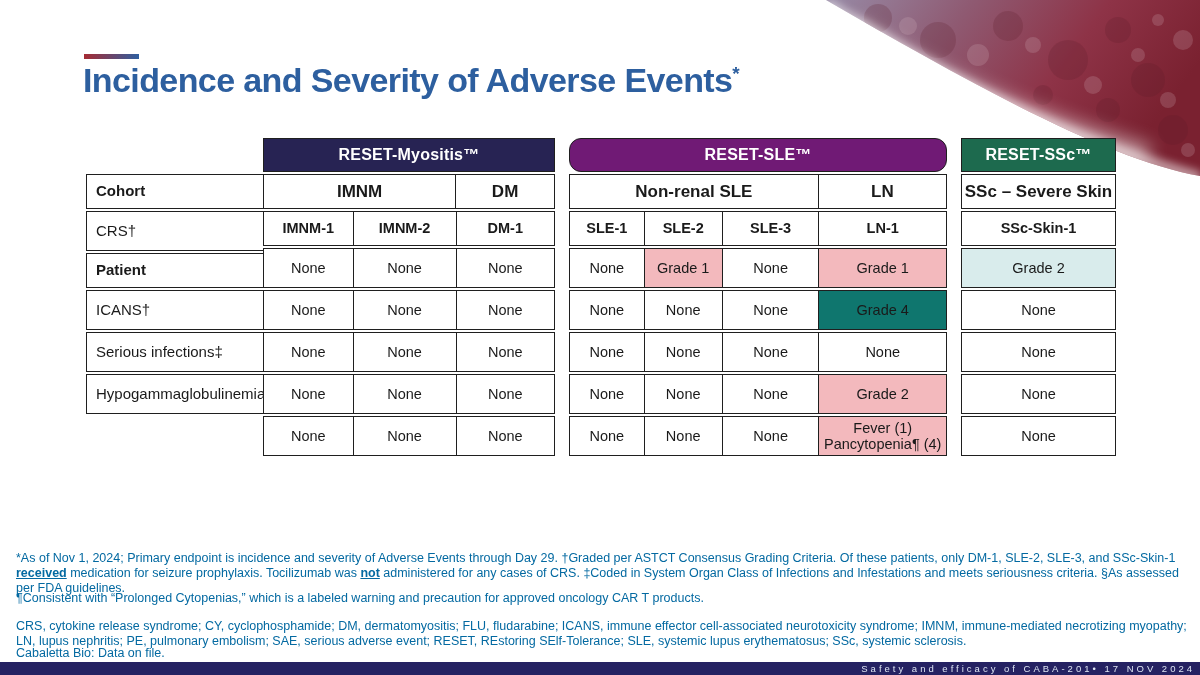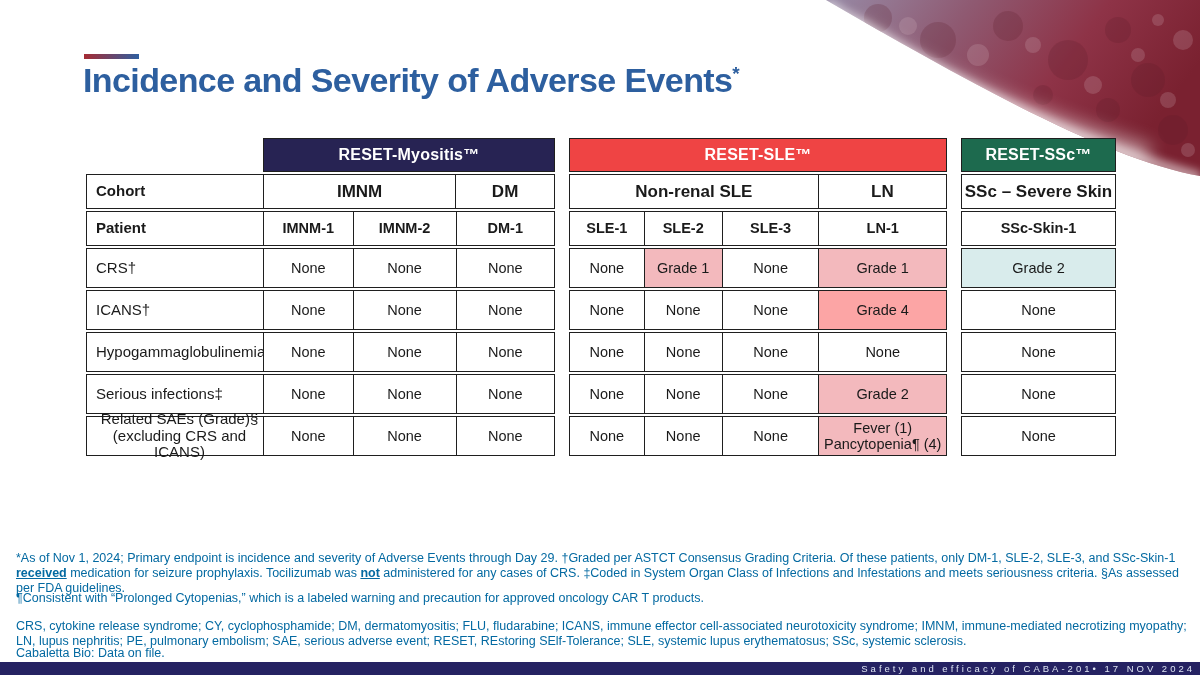--- a/index.html
+++ b/index.html
@@ -102,38 +102,34 @@
 
 <div class="title-dash"></div>
 <h1 class="page-title"><span>Incidence and Severity of Adverse Events</span><sup>*</sup></h1>
 
 <div class="table-wrap">
     <div class="group labels">
       <div class="hdr-spacer"></div>
       <div class="row h35">
         <div class="cell bold big label-cell">Cohort</div>
       </div>
+      <div class="row h40">
+        <div class="cell label-cell">CRS†</div>
+      </div>
       <div class="row h35">
         <div class="cell bold big label-cell">Patient</div>
       </div>
       <div class="row h40">
-        <div class="cell label-cell">CRS†</div>
-      </div>
-      <div class="row h40">
         <div class="cell label-cell">ICANS†</div>
       </div>
       <div class="row h40">
+        <div class="cell label-cell">Serious infections‡</div>
+      </div>
+      <div class="row h40">
         <div class="cell label-cell">Hypogammaglobulinemia</div>
-      </div>
-      <div class="row h40">
-        <div class="cell label-cell">Serious infections‡</div>
-      </div>
-      <div class="row h40">
-        <div class="cell label-cell">Related SAEs (Grade)§
-(excluding CRS and ICANS)</div>
       </div>
     </div>
     <div class="group myositis">
       <div class="hdr" style="background: rgb(39, 35, 83);">RESET-Myositis™</div>
       <div class="row h35">
         <div class="cell bold big" style="flex: 2.15 1 0%;">IMNM</div>
         <div class="cell bold big" style="flex: 1.1 1 0%;">DM</div>
       </div>
       <div class="row h35">
         <div class="cell bold" style="flex: 1 1 0%;">IMNM-1</div>
@@ -160,42 +156,42 @@
         <div class="cell" style="flex: 1.15 1 0%;">None</div>
         <div class="cell" style="flex: 1.1 1 0%;">None</div>
       </div>
       <div class="row h40">
         <div class="cell" style="flex: 1 1 0%;">None</div>
         <div class="cell" style="flex: 1.15 1 0%;">None</div>
         <div class="cell" style="flex: 1.1 1 0%;">None</div>
       </div>
     </div>
     <div class="group sle">
-      <div class="hdr" style="background: #ef4444;">RESET-SLE™</div>
+      <div class="hdr" style="background: #701a75; border-radius: 12px;">RESET-SLE™</div>
       <div class="row h35">
         <div class="cell bold big" style="flex: 3.35 1 0%;">Non-renal SLE</div>
         <div class="cell bold big" style="flex: 1.72 1 0%;">LN</div>
       </div>
       <div class="row h35">
         <div class="cell bold" style="flex: 1 1 0%;">SLE-1</div>
         <div class="cell bold" style="flex: 1.05 1 0%;">SLE-2</div>
         <div class="cell bold" style="flex: 1.3 1 0%;">SLE-3</div>
         <div class="cell bold" style="flex: 1.72 1 0%;">LN-1</div>
       </div>
       <div class="row h40">
         <div class="cell" style="flex: 1 1 0%;">None</div>
         <div class="cell" style="flex: 1.05 1 0%; background: rgb(243, 185, 189);">Grade 1</div>
         <div class="cell" style="flex: 1.3 1 0%;">None</div>
         <div class="cell" style="flex: 1.72 1 0%; background: rgb(243, 185, 189);">Grade 1</div>
       </div>
       <div class="row h40">
         <div class="cell" style="flex: 1 1 0%;">None</div>
         <div class="cell" style="flex: 1.05 1 0%;">None</div>
         <div class="cell" style="flex: 1.3 1 0%;">None</div>
-        <div class="cell" style="flex: 1.72 1 0%; background: #fca5a5;">Grade 4</div>
+        <div class="cell" style="flex: 1.72 1 0%; background: #0f766e;">Grade 4</div>
       </div>
       <div class="row h40">
         <div class="cell" style="flex: 1 1 0%;">None</div>
         <div class="cell" style="flex: 1.05 1 0%;">None</div>
         <div class="cell" style="flex: 1.3 1 0%;">None</div>
         <div class="cell" style="flex: 1.72 1 0%;">None</div>
       </div>
       <div class="row h40">
         <div class="cell" style="flex: 1 1 0%;">None</div>
         <div class="cell" style="flex: 1.05 1 0%;">None</div>

